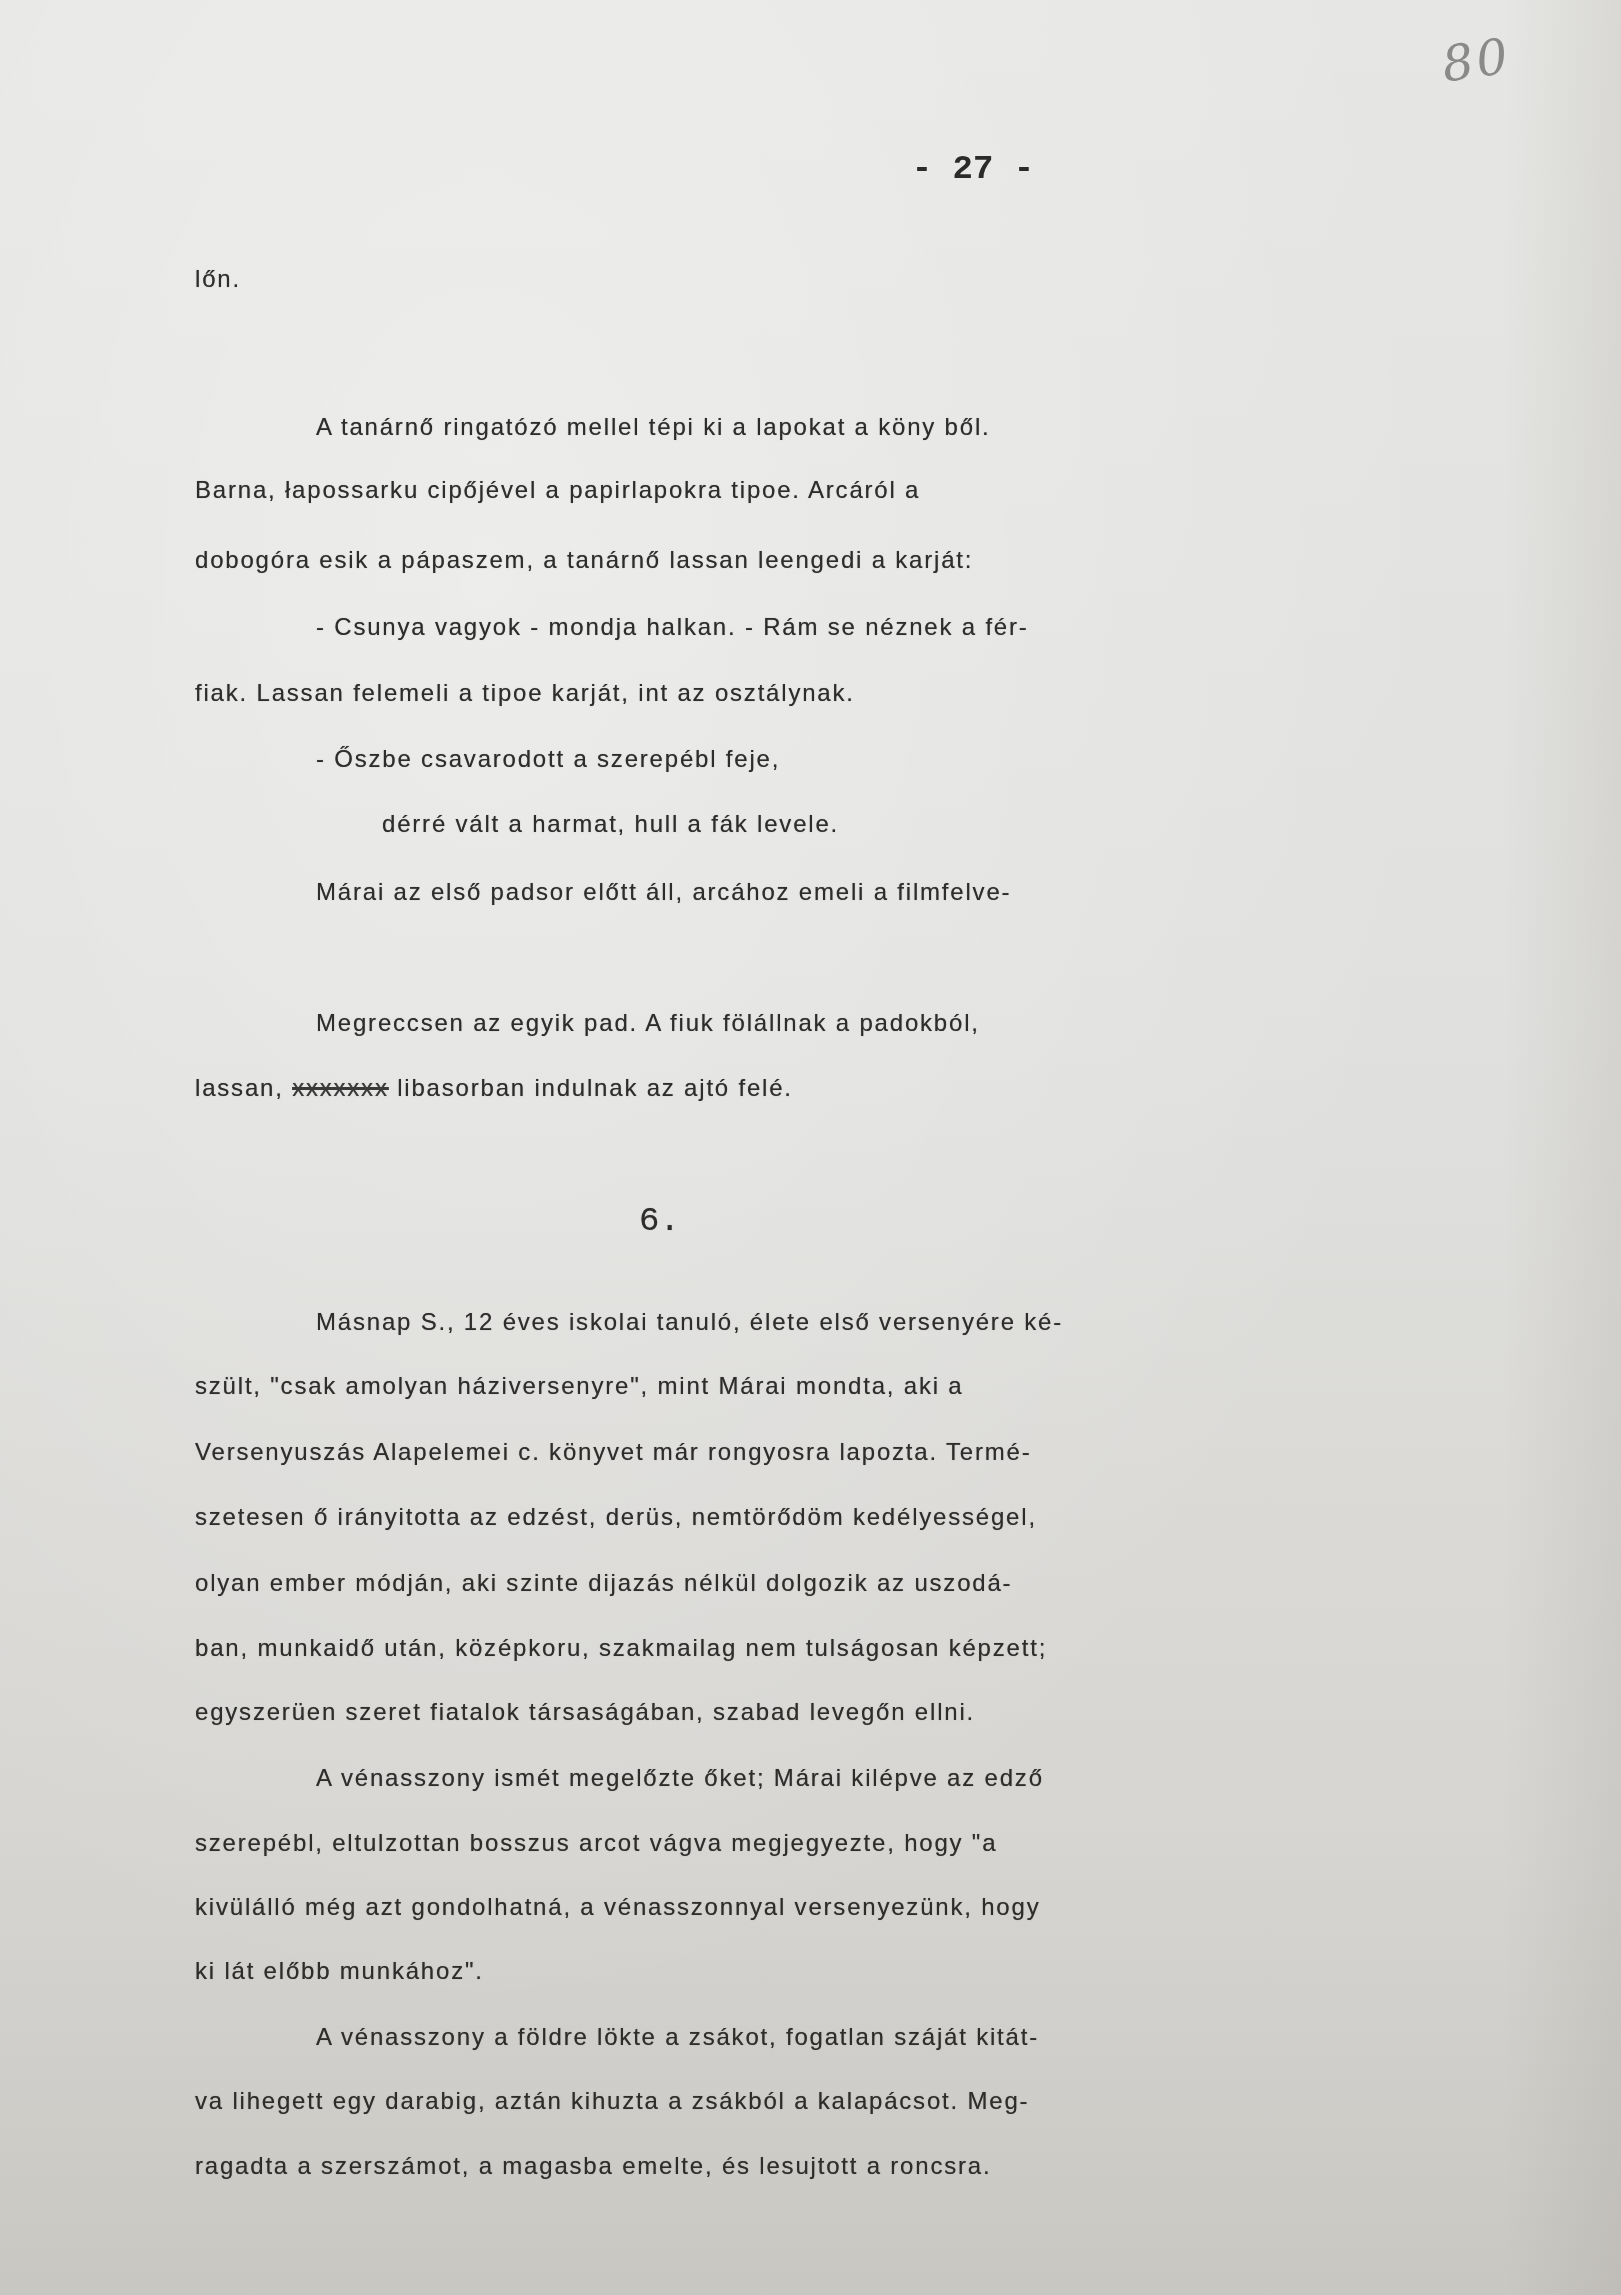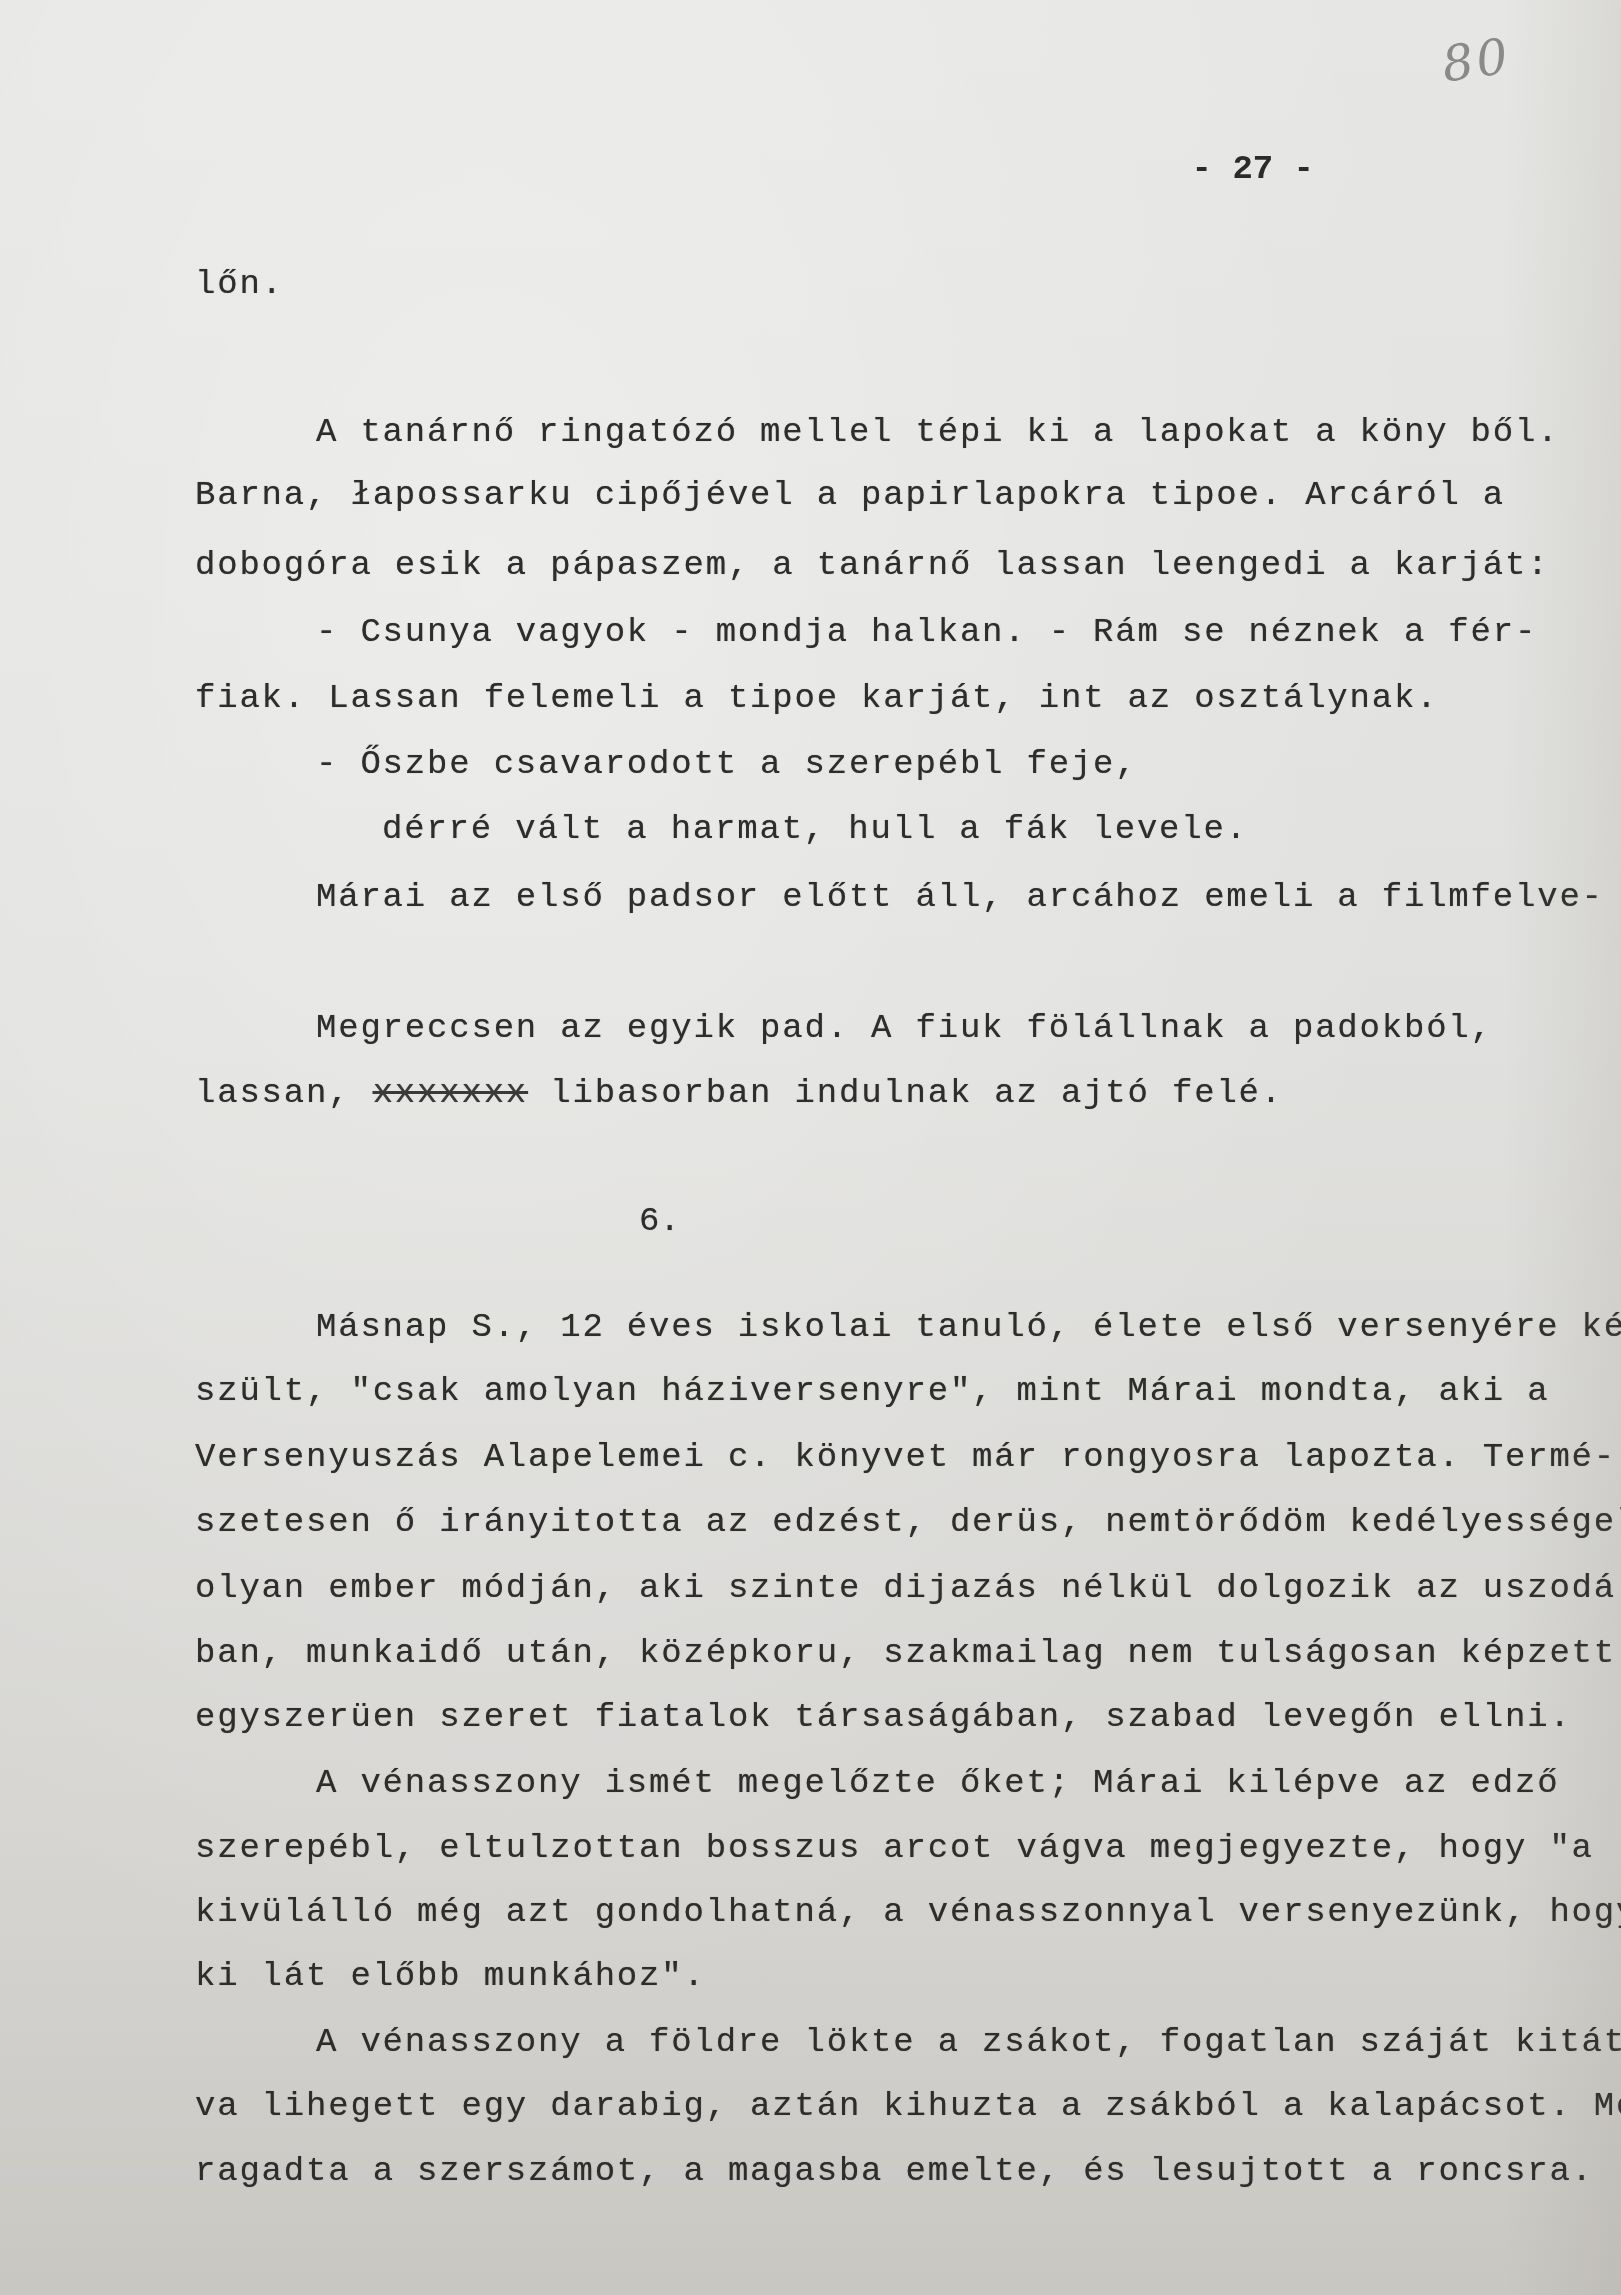--- a/index.html
+++ b/index.html
@@ -34,34 +34,34 @@
       font-style: italic;
       font-size: 49px;
       color: #8a8a88;
       letter-spacing: 3.4px;
       transform: rotate(-8deg);
     }
     .page-number {
       position: absolute;
       left: 0; width: 1314px;
       top: 150px;
-      text-align: right;
+      text-align: center;
       padding-left: 632px;
       font-family: "Liberation Mono", monospace;
       font-size: 34px;
       font-weight: bold;
       color: #2b2b2b;
       box-sizing: border-box;
     }
     .line {
       position: absolute;
       left: 195px;
       white-space: pre;
-      font-family: Liberation Mono, monospace;
-      font-size: 34px;
+      font-family: Liberation Sans, sans-serif;
+      font-size: 24px;
       letter-spacing: 1.8px;
       color: #2e2d2c;
       text-shadow: 0 0 0.8px rgba(40,40,40,0.55);
       line-height: 1;
     }
     .line.indent { left: 316px; }
     .line.verse2 { left: 382px; }
     .section-heading {
       position: absolute;
       left: 639px;

